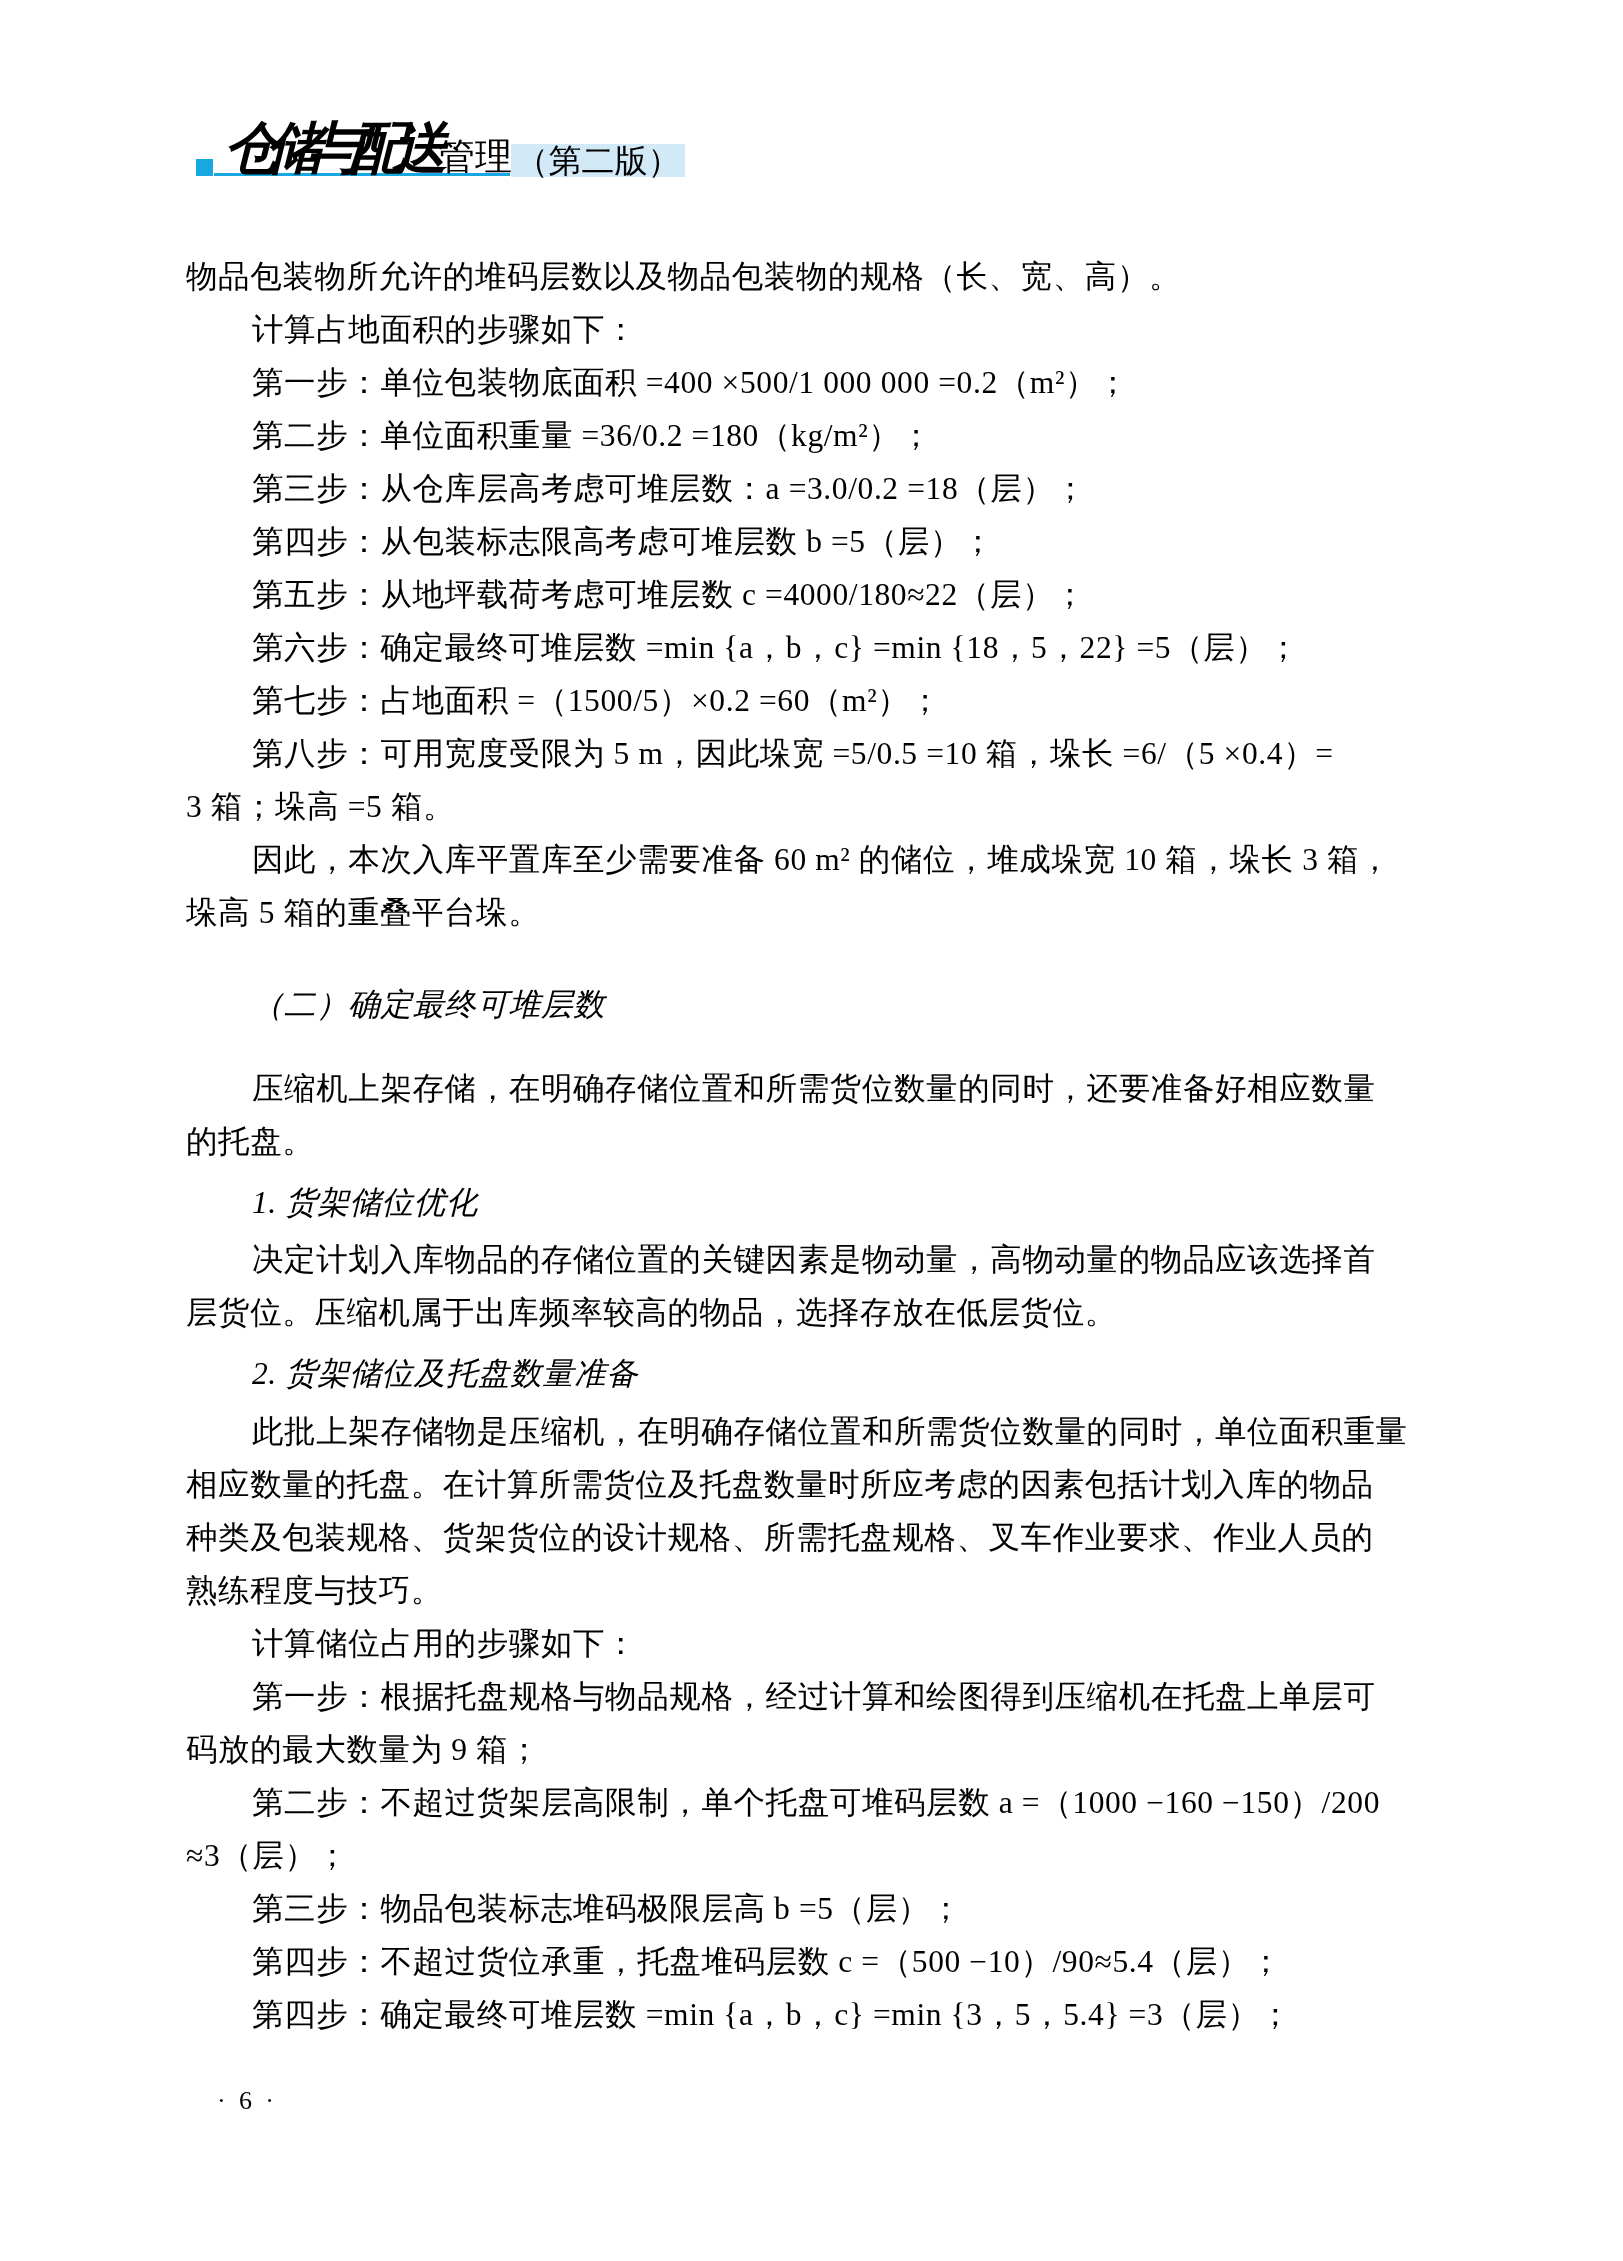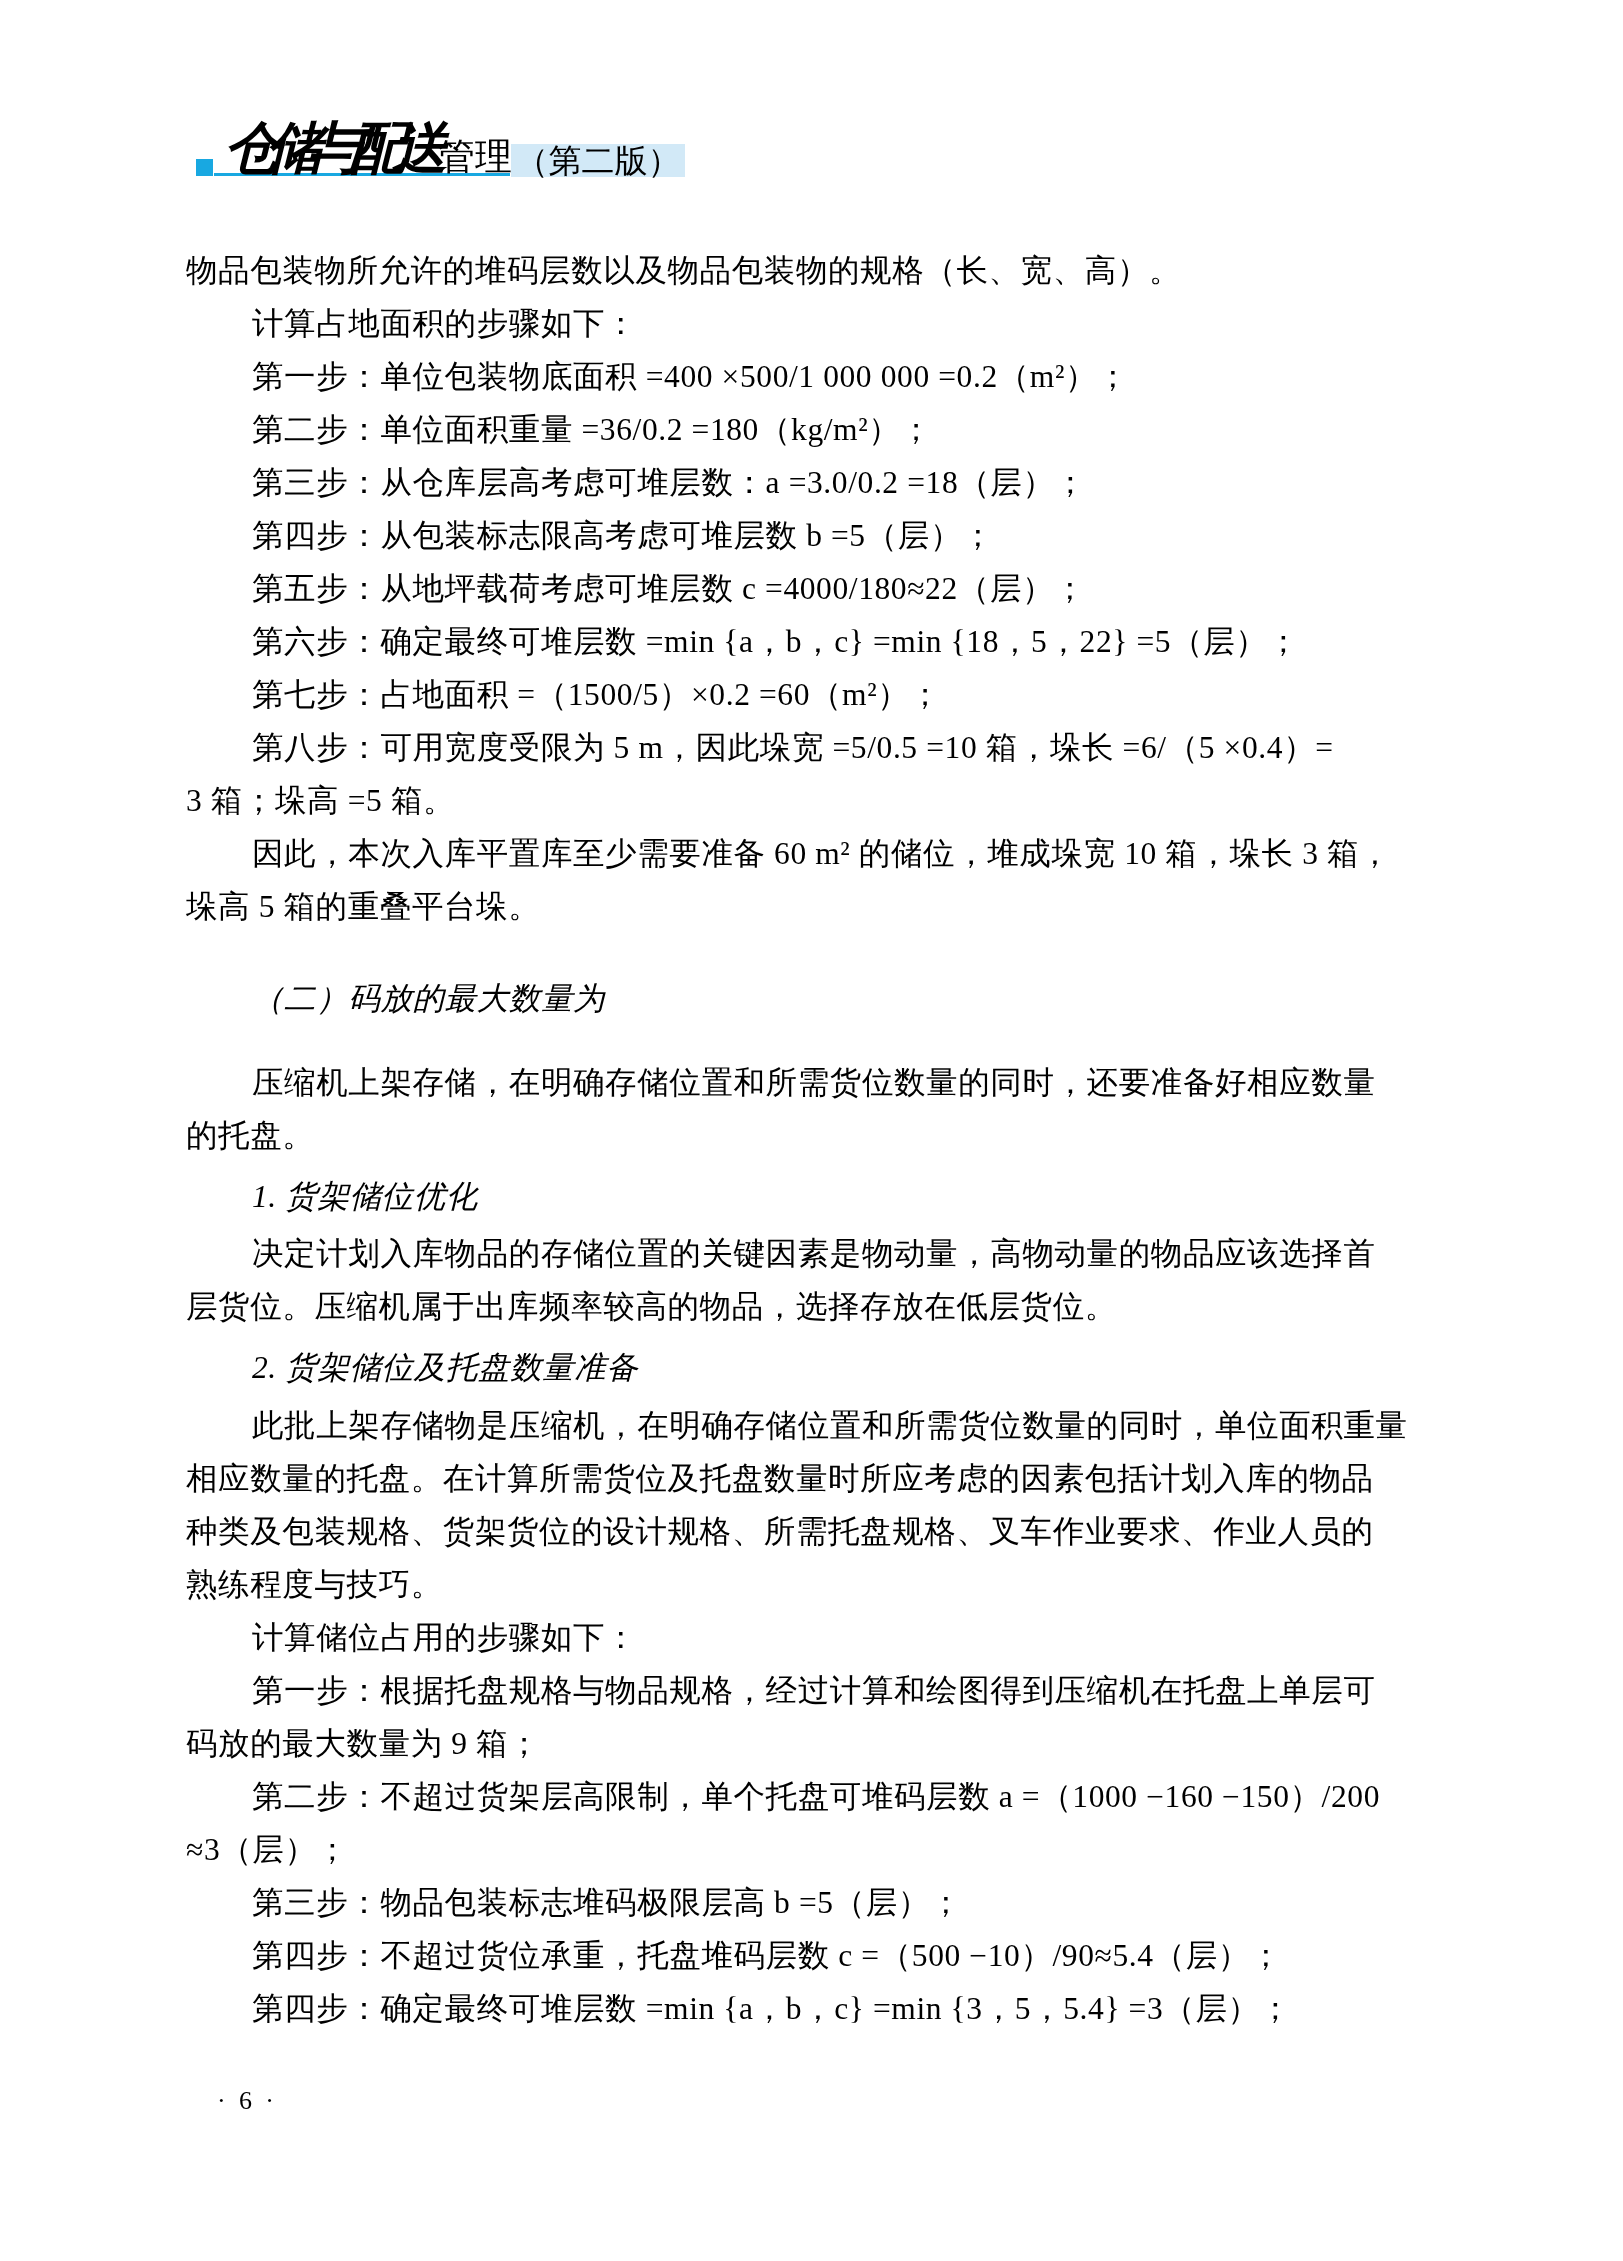--- a/index.html
+++ b/index.html
@@ -50,21 +50,21 @@
     line-height: 33px;
     padding: 0 4.5px;
     font-family: "Liberation Sans", sans-serif;
     font-size: 33px;
     white-space: nowrap;
   }
 
   
   .page-body {
     position: absolute;
-    left: 186px; top: 244px;
+    left: 186px; top: 250px;
     width: 1254px;
   }
   .line {
     margin: 0;
     font-size: 31.5px;
     line-height: 53px;
     height: 53px;
     letter-spacing: 0.6px;
     white-space: nowrap;
   }
@@ -108,21 +108,21 @@
     <p class="line body indent">第二步：单位面积重量 =36/0.2 =180（kg/m²）；</p>
     <p class="line body indent">第三步：从仓库层高考虑可堆层数：a =3.0/0.2 =18（层）；</p>
     <p class="line body indent">第四步：从包装标志限高考虑可堆层数 b =5（层）；</p>
     <p class="line body indent">第五步：从地坪载荷考虑可堆层数 c =4000/180≈22（层）；</p>
     <p class="line body indent">第六步：确定最终可堆层数 =min {a，b，c} =min {18，5，22} =5（层）；</p>
     <p class="line body indent">第七步：占地面积 =（1500/5）×0.2 =60（m²）；</p>
     <p class="line body indent">第八步：可用宽度受限为 5 m，因此垛宽 =5/0.5 =10 箱，垛长 =6/（5 ×0.4）=</p>
     <p class="line body">3 箱；垛高 =5 箱。</p>
     <p class="line body indent">因此，本次入库平置库至少需要准备 60 m² 的储位，堆成垛宽 10 箱，垛长 3 箱，</p>
     <p class="line body">垛高 5 箱的重叠平台垛。</p>
-    <p class="line section indent">（二）码放的最大数量为</p>
+    <p class="line section indent">（二）确定最终可堆层数</p>
     <p class="line body indent">压缩机上架存储，在明确存储位置和所需货位数量的同时，还要准备好相应数量</p>
     <p class="line body">的托盘。</p>
     <p class="line subsection indent">1. 货架储位优化</p>
     <p class="line body indent">决定计划入库物品的存储位置的关键因素是物动量，高物动量的物品应该选择首</p>
     <p class="line body">层货位。压缩机属于出库频率较高的物品，选择存放在低层货位。</p>
     <p class="line subsection indent">2. 货架储位及托盘数量准备</p>
     <p class="line body indent">此批上架存储物是压缩机，在明确存储位置和所需货位数量的同时，单位面积重量</p>
     <p class="line body">相应数量的托盘。在计算所需货位及托盘数量时所应考虑的因素包括计划入库的物品</p>
     <p class="line body">种类及包装规格、货架货位的设计规格、所需托盘规格、叉车作业要求、作业人员的</p>
     <p class="line body">熟练程度与技巧。</p>

